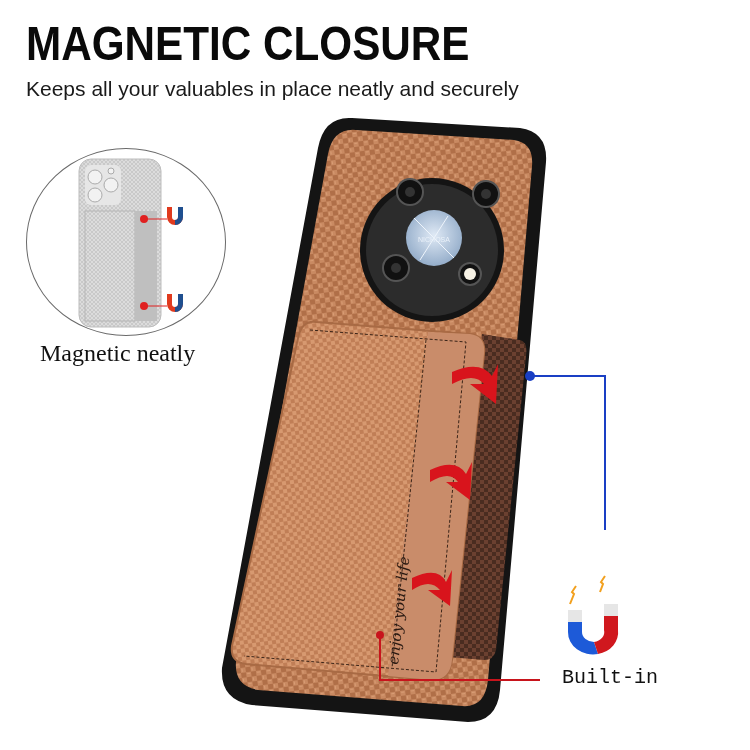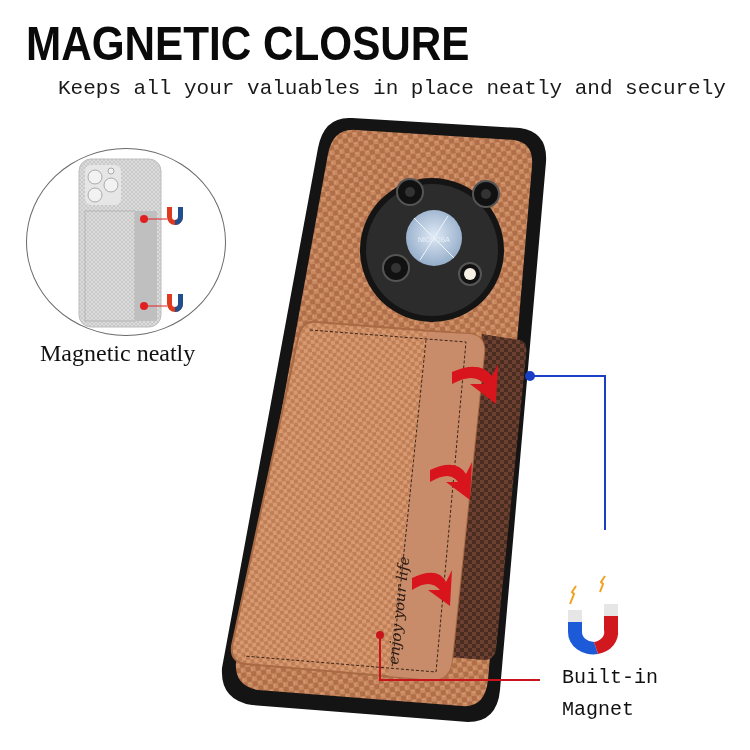--- a/index.html
+++ b/index.html
@@ -1,18 +1,18 @@
 <!DOCTYPE html>
 <html><head>
 <meta charset="utf-8">
 <style>
   html,body{margin:0;padding:0;background:#ffffff;}
   body{width:750px;height:750px;position:relative;overflow:hidden;font-family:"Liberation Sans",sans-serif;}
   .headline{position:absolute;left:26px;top:14px;font-family:"Liberation Sans",sans-serif;font-weight:bold;font-size:48px;letter-spacing:0px;color:#0a0a0a;transform:scaleX(0.88);transform-origin:left top;line-height:60px;}
-  .subline{position:absolute;left:26px;top:76px;font-family:Liberation Mono, monospace;font-size:21px;color:#1a1a1a;line-height:26px;margin-left:32px;}
+  .subline{position:absolute;left:26px;top:76px;font-family:Liberation Sans, sans-serif;font-size:21px;color:#1a1a1a;line-height:26px;}
   .inset-circle{position:absolute;left:26px;top:148px;width:198px;height:186px;border:1px solid #6a6a6a;border-radius:50%;overflow:hidden;background:#fff;}
   .inset-label{position:absolute;left:40px;top:340px;font-family:"Liberation Serif",serif;font-size:24px;color:#111;}
   .builtin-label{position:absolute;left:562px;top:662px;font-family:Liberation Mono, monospace;font-size:20px;line-height:32px;color:#111;}
   svg{position:absolute;left:0;top:0;}
 </style>
 </head>
 <body>
 
 <div class="headline">MAGNETIC CLOSURE</div>
 <div class="subline">Keeps all your valuables in place neatly and securely</div>
@@ -127,14 +127,13 @@
     <path d="M32 8 l3 -8 l-2 -2 l4 -6" fill="none" stroke="#f2a01e" stroke-width="2"></path>
     <rect x="0" y="26" width="14" height="12" fill="#e6e6e6"></rect>
     <rect x="36" y="20" width="14" height="12" fill="#e6e6e6"></rect>
     <path d="M0 38 v10 a25 22 0 0 0 30 22 l-4 -12 a12 10 0 0 1 -12 -10 v-10 z" fill="#1d5ad8"></path>
     <path d="M50 32 v14 a25 22 0 0 1 -20 24 l-4 -12 a12 10 0 0 0 10 -12 v-14 z" fill="#d0181e"></path>
   </g>
 </svg>
 
 <div class="builtin-label">
   <div>Built-in</div>
-  <div>Magnet</div>
 </div>
 
 </body></html>

